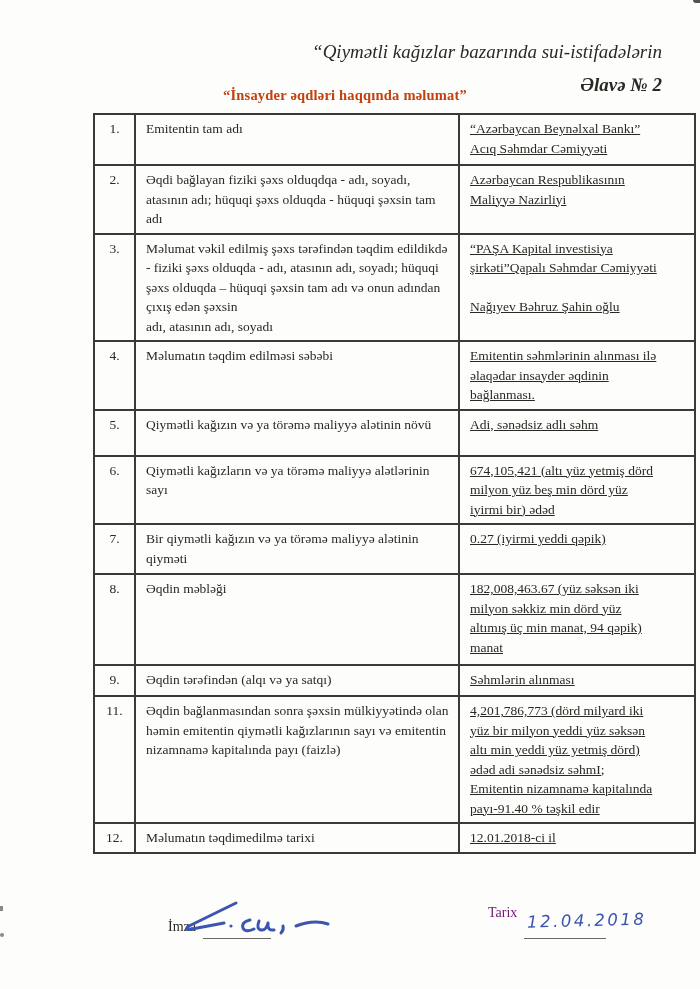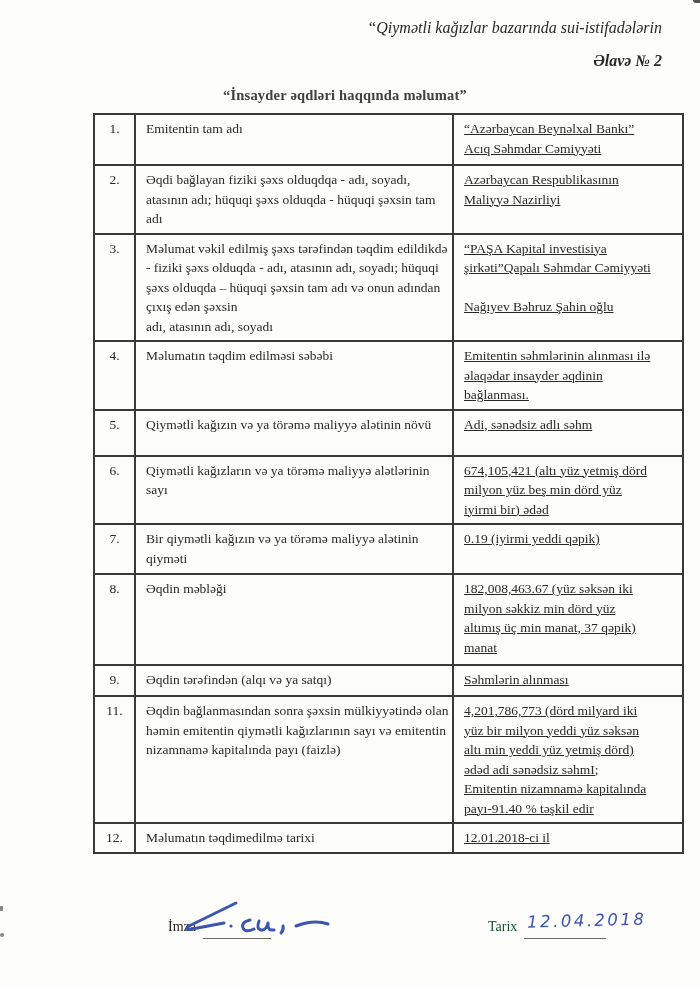--- a/index.html
+++ b/index.html
@@ -8,54 +8,54 @@
     background:#fdfdfb;
     font-family:"Liberation Serif", serif;
     color:#26241f;
     position:relative;
     overflow:hidden;
   }
   .page{position:absolute;inset:0;background:#fdfdfb;}
 
   
   .reg-ref{
-    position:absolute;top:18px;right:38px;width:400px;
-    text-align:right;font-style:italic;font-size:16px;line-height:19px;
+    position:absolute;top:42px;right:38px;width:400px;
+    text-align:right;font-style:italic;font-size:19px;line-height:19px;
     color:#2b2923;
   }
   .reg-ref .annex{font-weight:bold;margin-top:14px;}
 
   
   .doc-title{
     position:absolute;top:87px;left:0;width:690px;text-align:center;
-    font-weight:bold;font-size:14.5px;color:#404040;letter-spacing:.2px;
+    font-weight:bold;font-size:14.5px;color:#c2410c;letter-spacing:.2px;
   }
 
   
   table.form{
     position:absolute;left:93px;top:113px;width:555px;
     border-collapse:collapse;table-layout:fixed;
     font-size:13.5px;line-height:19.5px;color:#2b2923;
   }
   table.form{border:2px solid #3c3a36;}
   table.form td{
     border:2px solid #3c3a36;
-    vertical-align:top;padding:4px 2px 4px 10px;
+    vertical-align:top;padding:4px 8px 4px 10px;
   }
   table.form td.num{width:35px;text-align:center;padding:4px 2px;}
   table.form td.lbl{width:304px;}
   table.form td.val{width:216px;white-space:pre-line;text-decoration:underline;}
   table.form td.lbl{white-space:pre-line;}
 
   
   .footer{position:absolute;left:0;top:905px;width:700px;height:70px;font-size:14px;}
   .imza-label{position:absolute;left:168px;top:14px;color:#2b2923;}
   .imza-line{position:absolute;left:203px;top:33px;width:68px;border-bottom:1.5px solid #6b6861;}
   .signature-svg{position:absolute;left:176px;top:-12px;}
-  .tarix-label{position:absolute;left:488px;top:14px;color:#14532d;}
+  .tarix-label{position:absolute;left:488px;top:0;color:#701a75;}
   .tarix-line{position:absolute;left:524px;top:33px;width:82px;border-bottom:1.5px solid #6b6861;}
   .tarix-value{
     position:absolute;left:527px;top:6px;width:130px;
     font-family:"DejaVu Sans", sans-serif;font-style:italic;
     font-size:16.5px;letter-spacing:2.5px;
     transform:rotate(-1.5deg);
   }
 
   
   .artifact{position:absolute;background:#8a8a85;}
@@ -113,28 +113,28 @@
       <tr style="height:60px;">
         <td class="num">6.</td>
         <td class="lbl">Qiymətli kağızların və ya törəmə maliyyə alətlərinin sayı</td>
         <td class="val">674,105,421 (altı yüz yetmiş dörd
 milyon yüz beş min dörd yüz
 iyirmi bir) ədəd</td>
       </tr>
       <tr style="height:50px;">
         <td class="num">7.</td>
         <td class="lbl">Bir qiymətli kağızın və ya törəmə maliyyə alətinin qiyməti</td>
-        <td class="val">0.19 (iyirmi yeddi qəpik)</td>
+        <td class="val">0.27 (iyirmi yeddi qəpik)</td>
       </tr>
       <tr style="height:91px;">
         <td class="num">8.</td>
         <td class="lbl">Əqdin məbləği</td>
         <td class="val">182,008,463.67 (yüz səksən iki
 milyon səkkiz min dörd yüz
-altımış üç min manat, 37 qəpik)
+altımış üç min manat, 94 qəpik)
 manat</td>
       </tr>
       <tr style="height:31px;">
         <td class="num">9.</td>
         <td class="lbl">Əqdin tərəfindən (alqı və ya satqı)</td>
         <td class="val">Səhmlərin alınması</td>
       </tr>
       <tr style="height:124px;margin-left:20px;">
         <td class="num">11.</td>
         <td class="lbl">Əqdin bağlanmasından sonra şəxsin mülkiyyətində olan həmin emitentin qiymətli kağızlarının sayı və emitentin nizamnamə kapitalında payı (faizlə)</td>

